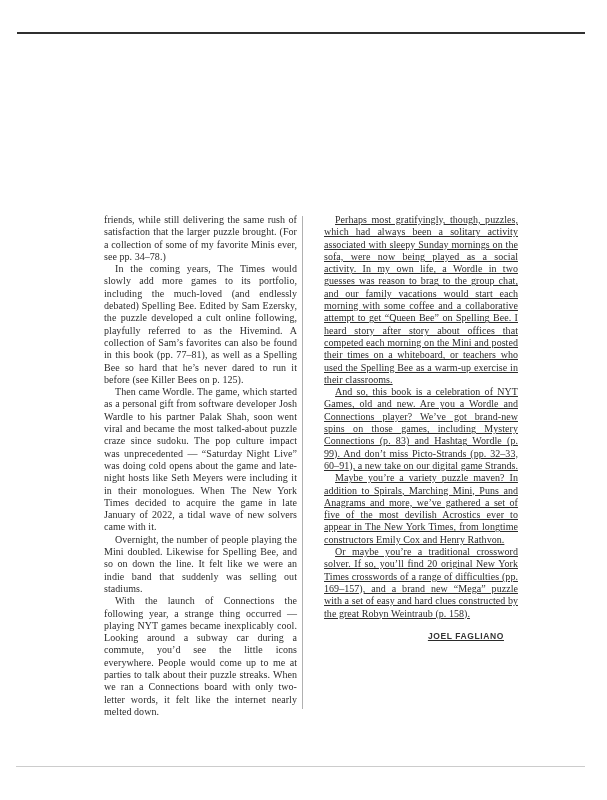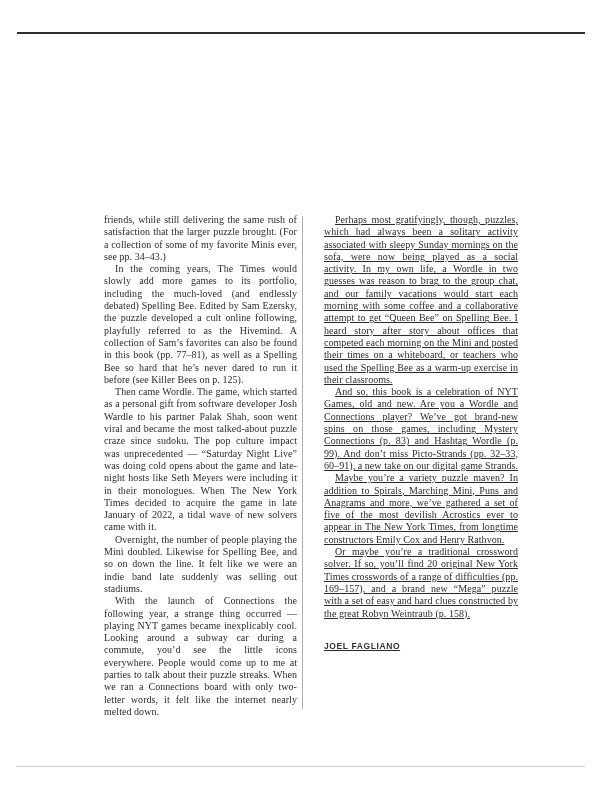--- a/index.html
+++ b/index.html
@@ -59,41 +59,42 @@
   }
   .text-column p {
     margin: 0;
     padding: 0;
     text-indent: 11px;
   }
   .text-column p.no-indent {
     text-indent: 0;
   }
   .signature {
-    margin-top: 20px;
+    margin-top: 10px;
     padding-right: 14px;
+    text-align: right;
     font-family: "Liberation Sans", "DejaVu Sans", sans-serif;
     font-weight: bold;
     font-size: 8.5px;
     letter-spacing: 0.6px;
     color: #333333;
   }
 </style>
 </head>
 <body>
 
 <div class="page">
 
   <div class="top-rule"></div>
 
   <div class="text-column left">
-    <p class="no-indent">friends, while still delivering the same rush of satisfaction that the larger puzzle brought. (For a collection of some of my favorite Minis ever, see pp. 34–43.)</p>
+    <p class="no-indent">friends, while still delivering the same rush of satisfaction that the larger puzzle brought. (For a collection of some of my favorite Minis ever, see pp. 34–78.)</p>
     <p>In the coming years, The Times would slowly add more games to its portfolio, including the much-loved (and endlessly debated) Spelling Bee. Edited by Sam Ezersky, the puzzle developed a cult online following, playfully referred to as the Hivemind. A collection of Sam’s favorites can also be found in this book (pp. 77–81), as well as a Spelling Bee so hard that he’s never dared to run it before (see Killer Bees on p. 125).</p>
     <p>Then came Wordle. The game, which started as a personal gift from software developer Josh Wardle to his partner Palak Shah, soon went viral and became the most talked-about puzzle craze since sudoku. The pop culture impact was unprecedented — “Saturday Night Live” was doing cold opens about the game and late-night hosts like Seth Meyers were including it in their monologues. When The New York Times decided to acquire the game in late January of 2022, a tidal wave of new solvers came with it.</p>
-    <p>Overnight, the number of people playing the Mini doubled. Likewise for Spelling Bee, and so on down the line. It felt like we were an indie band late suddenly was selling out stadiums.</p>
+    <p>Overnight, the number of people playing the Mini doubled. Likewise for Spelling Bee, and so on down the line. It felt like we were an indie band that suddenly was selling out stadiums.</p>
     <p>With the launch of Connections the following year, a strange thing occurred — playing NYT games became inexplicably cool. Looking around a subway car during a commute, you’d see the little icons everywhere. People would come up to me at parties to talk about their puzzle streaks. When we ran a Connections board with only two-letter words, it felt like the internet nearly melted down.</p>
   </div>
 
   <div class="column-divider"></div>
 
   <div class="text-column right">
     <p>Perhaps most gratifyingly, though, puzzles, which had always been a solitary activity associated with sleepy Sunday mornings on the sofa, were now being played as a social activity. In my own life, a Wordle in two guesses was reason to brag to the group chat, and our family vacations would start each morning with some coffee and a collaborative attempt to get “Queen Bee” on Spelling Bee. I heard story after story about offices that competed each morning on the Mini and posted their times on a whiteboard, or teachers who used the Spelling Bee as a warm-up exercise in their classrooms.</p>
     <p>And so, this book is a celebration of NYT Games, old and new. Are you a Wordle and Connections player? We’ve got brand-new spins on those games, including Mystery Connections (p. 83) and Hashtag Wordle (p. 99). And don’t miss Picto-Strands (pp. 32–33, 60–91), a new take on our digital game Strands.</p>
     <p>Maybe you’re a variety puzzle maven? In addition to Spirals, Marching Mini, Puns and Anagrams and more, we’ve gathered a set of five of the most devilish Acrostics ever to appear in The New York Times, from longtime constructors Emily Cox and Henry Rathvon.</p>
     <p>Or maybe you’re a traditional crossword solver. If so, you’ll find 20 original New York Times crosswords of a range of difficulties (pp. 169–157), and a brand new “Mega” puzzle with a set of easy and hard clues constructed by the great Robyn Weintraub (p. 158).</p>

